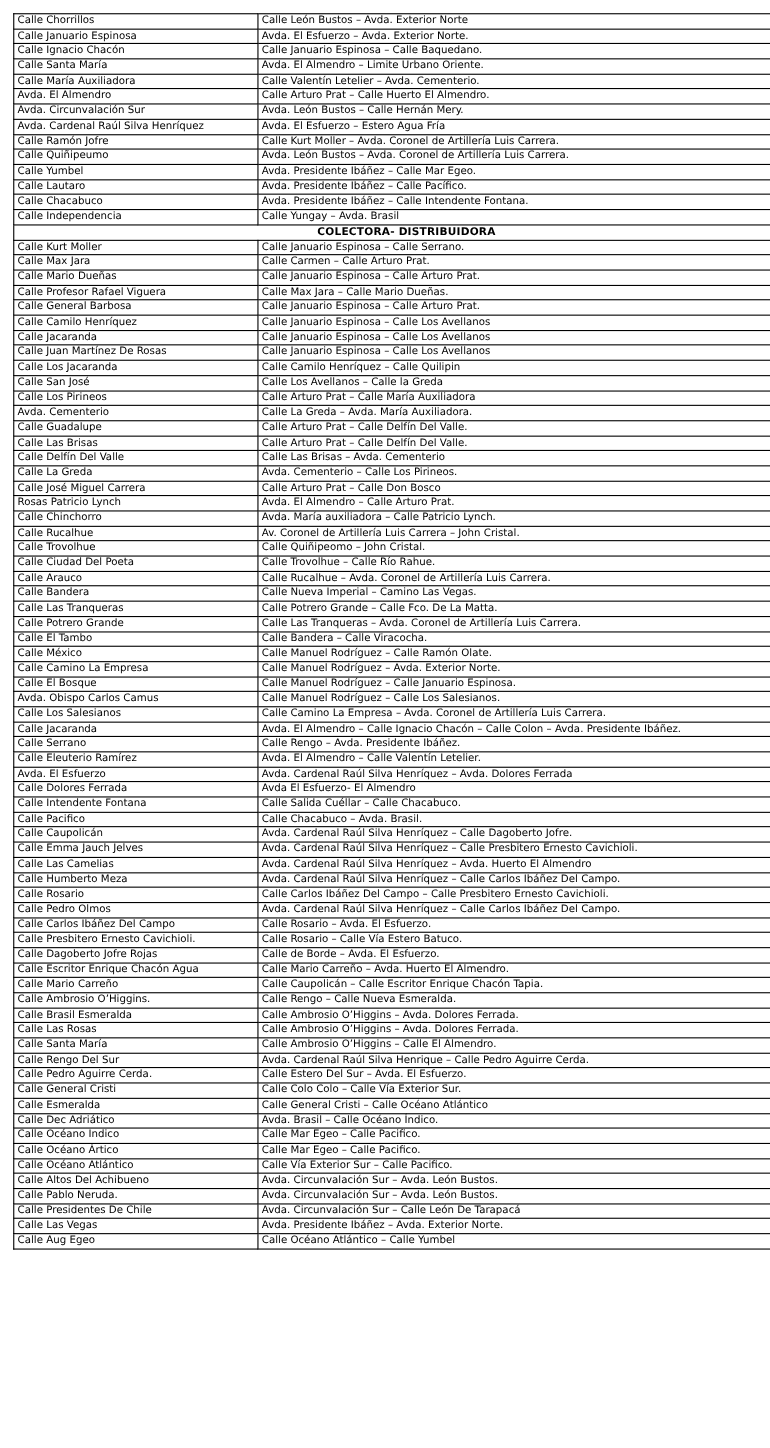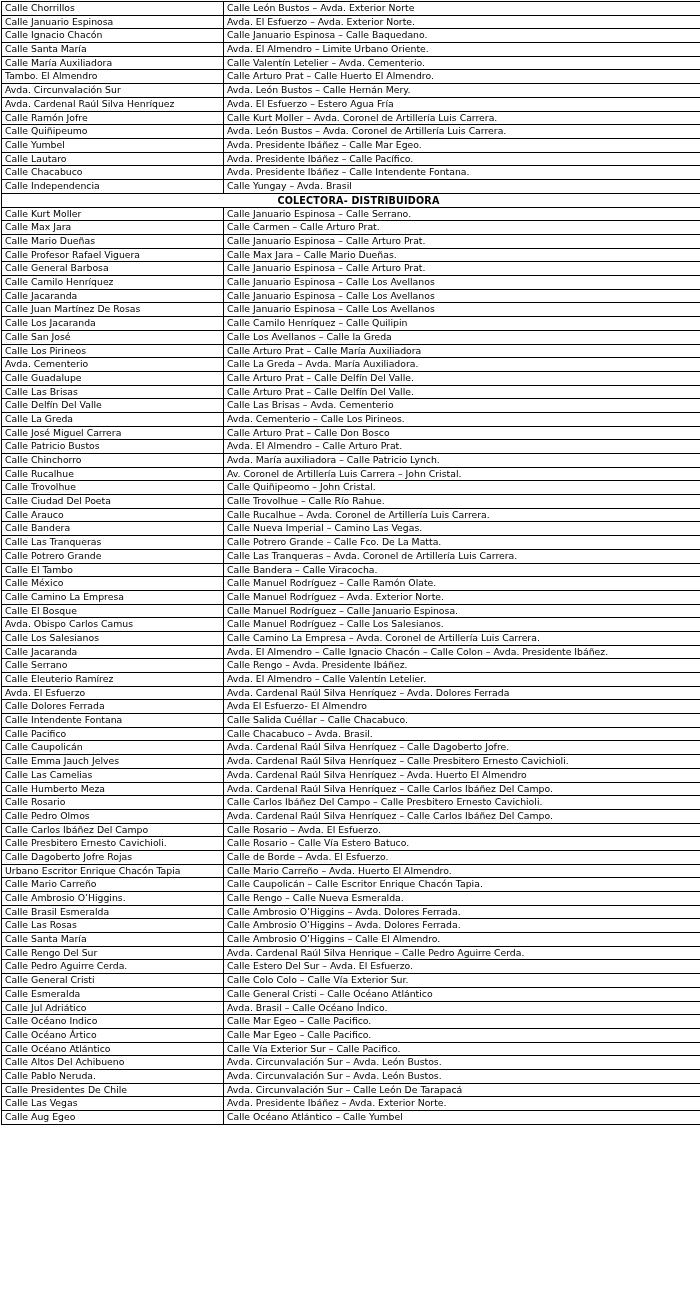--- a/index.html
+++ b/index.html
@@ -7,21 +7,21 @@
     padding: 0;
     background: #ffffff;
   }
   body {
     width: 700px;
     font-family: "DejaVu Sans", sans-serif;
   }
   .sheet {
     width: 700px;
     box-sizing: border-box;
-    padding: 1px;
+    padding: 12px;
   }
   table.street-table {
     border-collapse: collapse;
     width: 700px;
     table-layout: fixed;
     font-size: 9.3px;
     line-height: 1.15;
   }
   table.street-table td {
     border: 1px solid #000000;
@@ -65,21 +65,21 @@
         </tr>
         <tr>
           <td class="col-name">Calle Santa María</td>
           <td class="col-desc">Avda. El Almendro – Limite Urbano Oriente.</td>
         </tr>
         <tr>
           <td class="col-name">Calle María Auxiliadora</td>
           <td class="col-desc">Calle Valentín Letelier – Avda. Cementerio.</td>
         </tr>
         <tr>
-          <td class="col-name">Tambo. El Almendro</td>
+          <td class="col-name">Avda. El Almendro</td>
           <td class="col-desc">Calle Arturo Prat – Calle Huerto El Almendro.</td>
         </tr>
         <tr>
           <td class="col-name">Avda. Circunvalación Sur</td>
           <td class="col-desc">Avda. León Bustos – Calle Hernán Mery.</td>
         </tr>
         <tr>
           <td class="col-name">Avda. Cardenal Raúl Silva Henríquez</td>
           <td class="col-desc">Avda. El Esfuerzo – Estero Agua Fría</td>
         </tr>
@@ -172,21 +172,21 @@
         </tr>
         <tr>
           <td class="col-name">Calle La Greda</td>
           <td class="col-desc">Avda. Cementerio – Calle Los Pirineos.</td>
         </tr>
         <tr>
           <td class="col-name">Calle José Miguel Carrera</td>
           <td class="col-desc">Calle Arturo Prat –  Calle Don Bosco</td>
         </tr>
         <tr>
-          <td class="col-name">Calle Patricio Bustos</td>
+          <td class="col-name">Rosas Patricio Lynch</td>
           <td class="col-desc">Avda. El Almendro – Calle Arturo Prat.</td>
         </tr>
         <tr>
           <td class="col-name">Calle Chinchorro</td>
           <td class="col-desc">Avda. María auxiliadora – Calle Patricio Lynch.</td>
         </tr>
         <tr>
           <td class="col-name">Calle Rucalhue</td>
           <td class="col-desc">Av. Coronel de Artillería Luis Carrera – John Cristal.</td>
         </tr>
@@ -296,21 +296,21 @@
         </tr>
         <tr>
           <td class="col-name">Calle Presbitero Ernesto Cavichioli.</td>
           <td class="col-desc">Calle Rosario – Calle Vía Estero Batuco.</td>
         </tr>
         <tr>
           <td class="col-name">Calle Dagoberto Jofre Rojas</td>
           <td class="col-desc">Calle de Borde – Avda. El Esfuerzo.</td>
         </tr>
         <tr>
-          <td class="col-name">Urbano Escritor Enrique Chacón Tapia</td>
+          <td class="col-name">Calle Escritor Enrique Chacón Agua</td>
           <td class="col-desc">Calle Mario Carreño – Avda. Huerto El Almendro.</td>
         </tr>
         <tr>
           <td class="col-name">Calle Mario Carreño</td>
           <td class="col-desc">Calle Caupolicán – Calle Escritor Enrique Chacón Tapia.</td>
         </tr>
         <tr>
           <td class="col-name">Calle Ambrosio O’Higgins.</td>
           <td class="col-desc">Calle Rengo – Calle Nueva Esmeralda.</td>
         </tr>
@@ -336,21 +336,21 @@
         </tr>
         <tr>
           <td class="col-name">Calle General Cristi</td>
           <td class="col-desc">Calle Colo Colo – Calle Vía Exterior Sur.</td>
         </tr>
         <tr>
           <td class="col-name">Calle Esmeralda</td>
           <td class="col-desc">Calle General Cristi – Calle Océano Atlántico</td>
         </tr>
         <tr>
-          <td class="col-name">Calle Jul Adriático</td>
+          <td class="col-name">Calle Dec Adriático</td>
           <td class="col-desc">Avda. Brasil – Calle Océano Índico.</td>
         </tr>
         <tr>
           <td class="col-name">Calle Océano Indico</td>
           <td class="col-desc">Calle Mar Egeo – Calle Pacifico.</td>
         </tr>
         <tr>
           <td class="col-name">Calle Océano Ártico</td>
           <td class="col-desc">Calle Mar Egeo – Calle Pacifico.</td>
         </tr>

